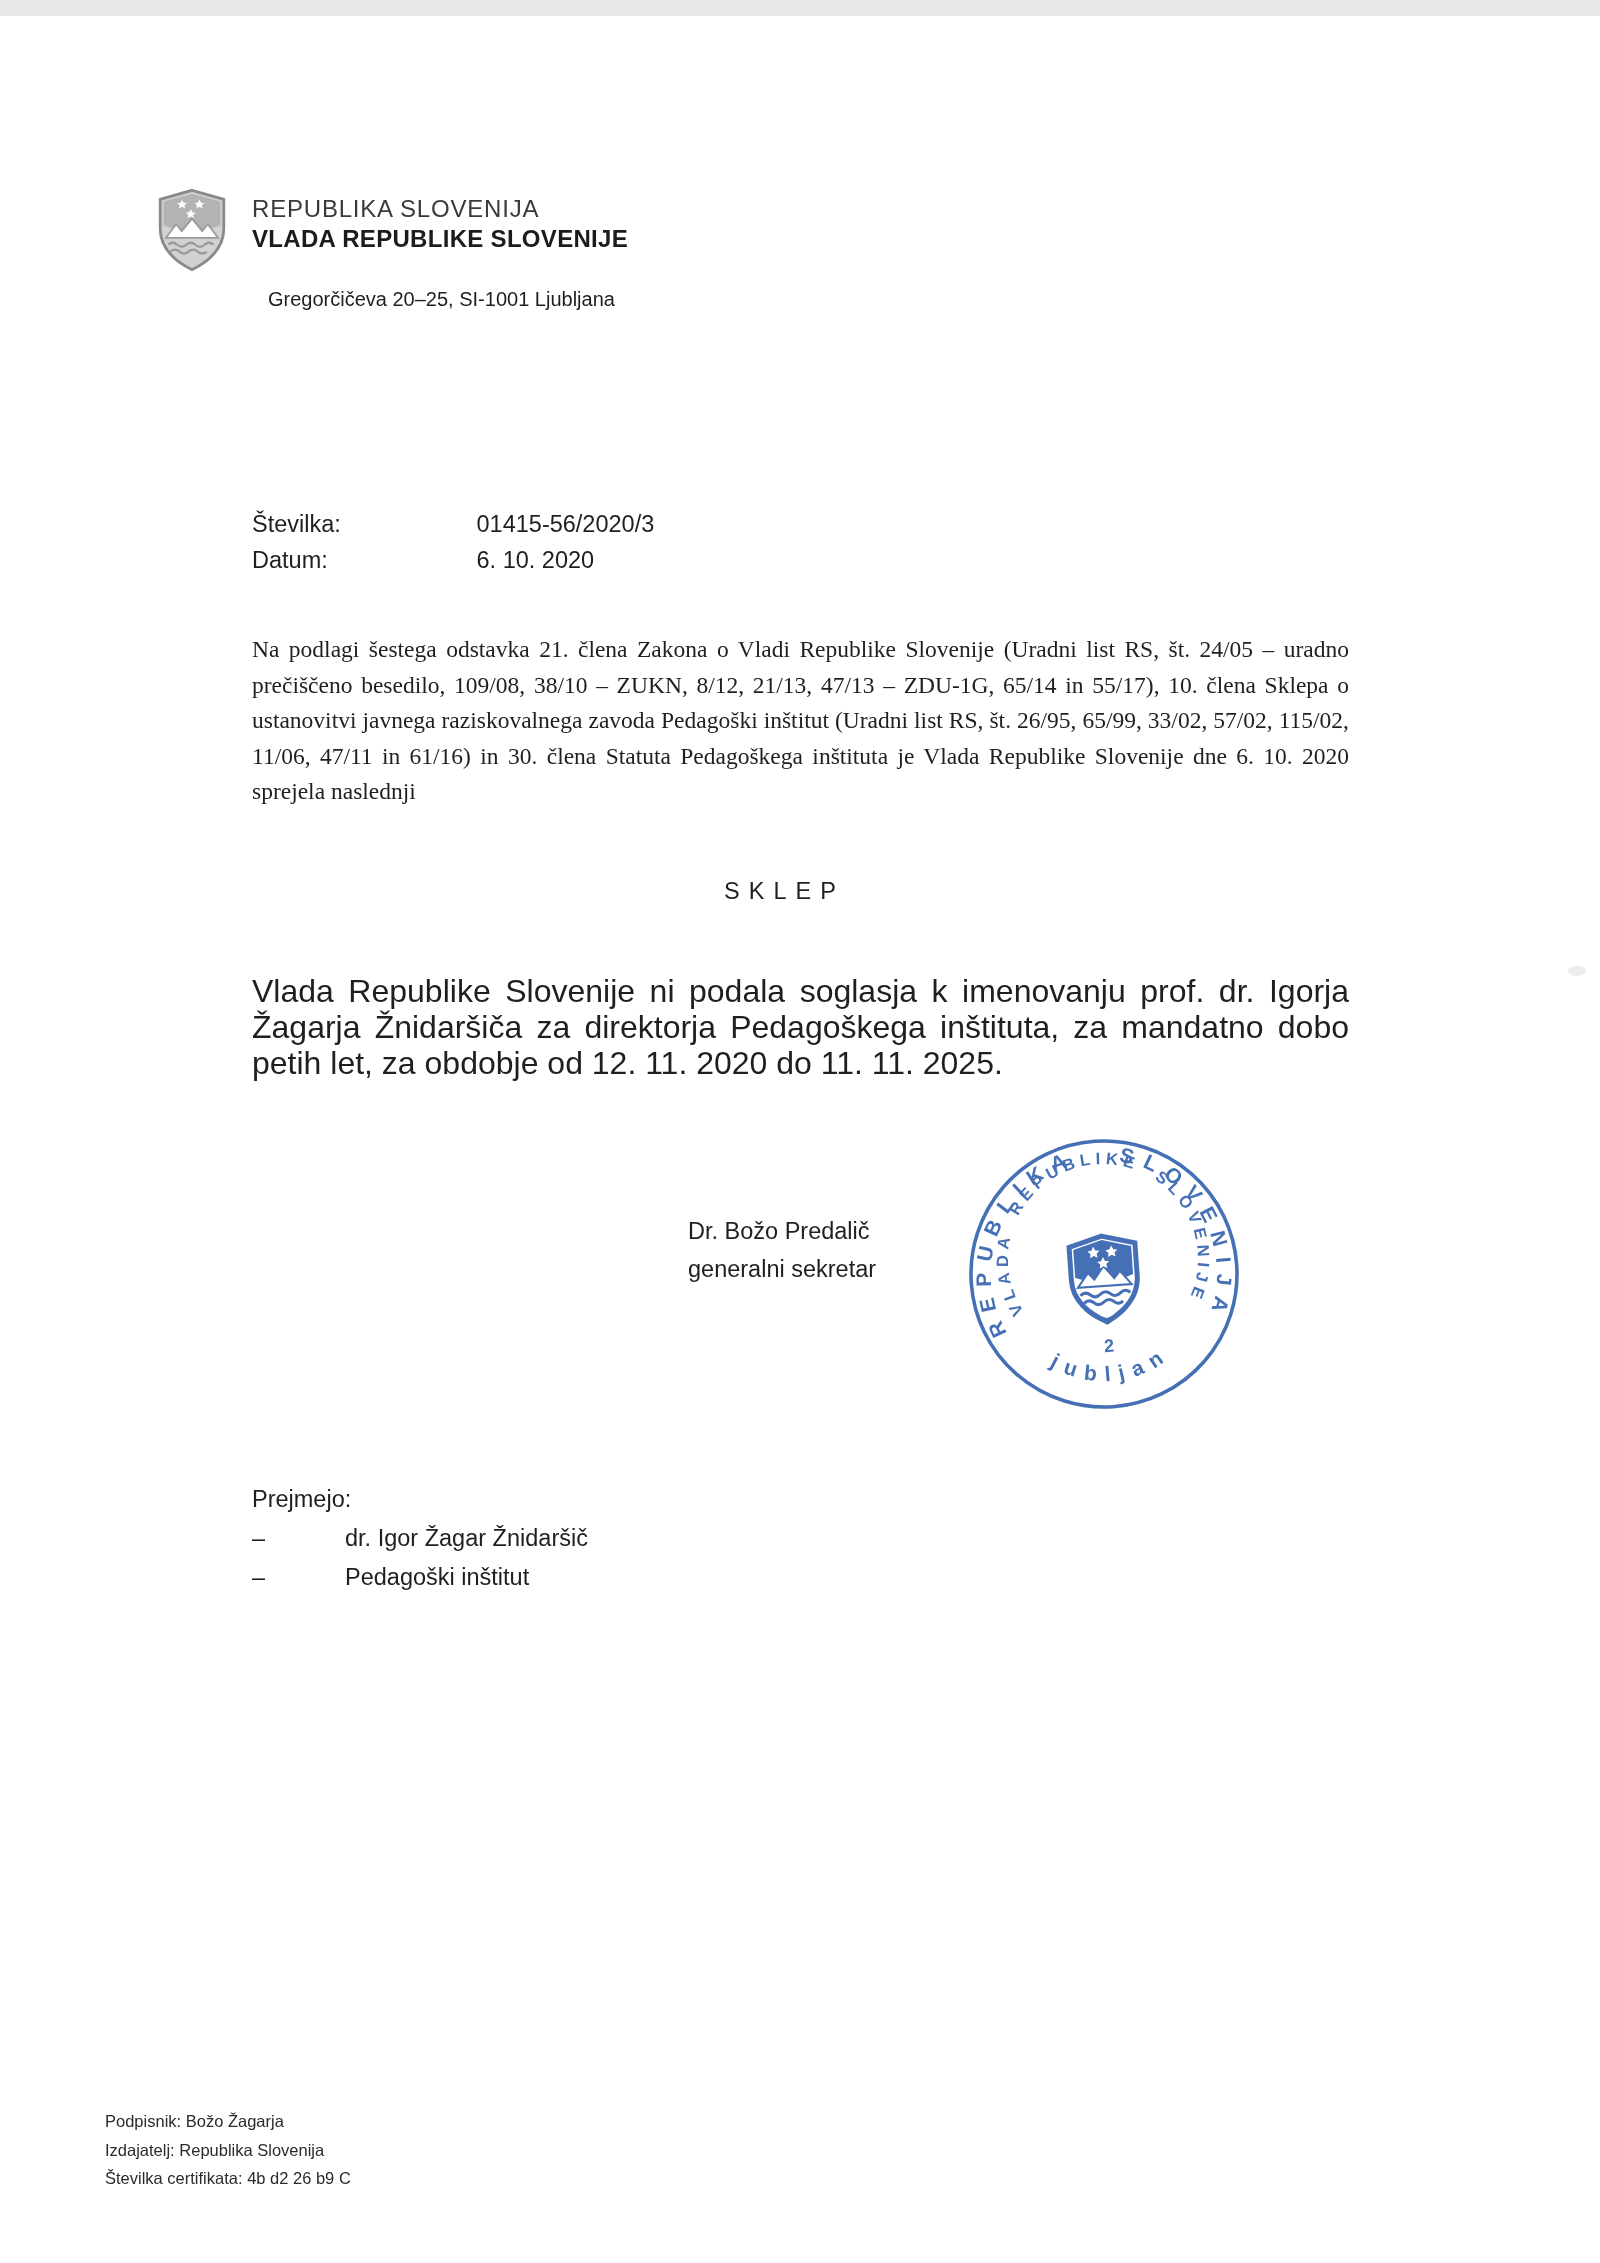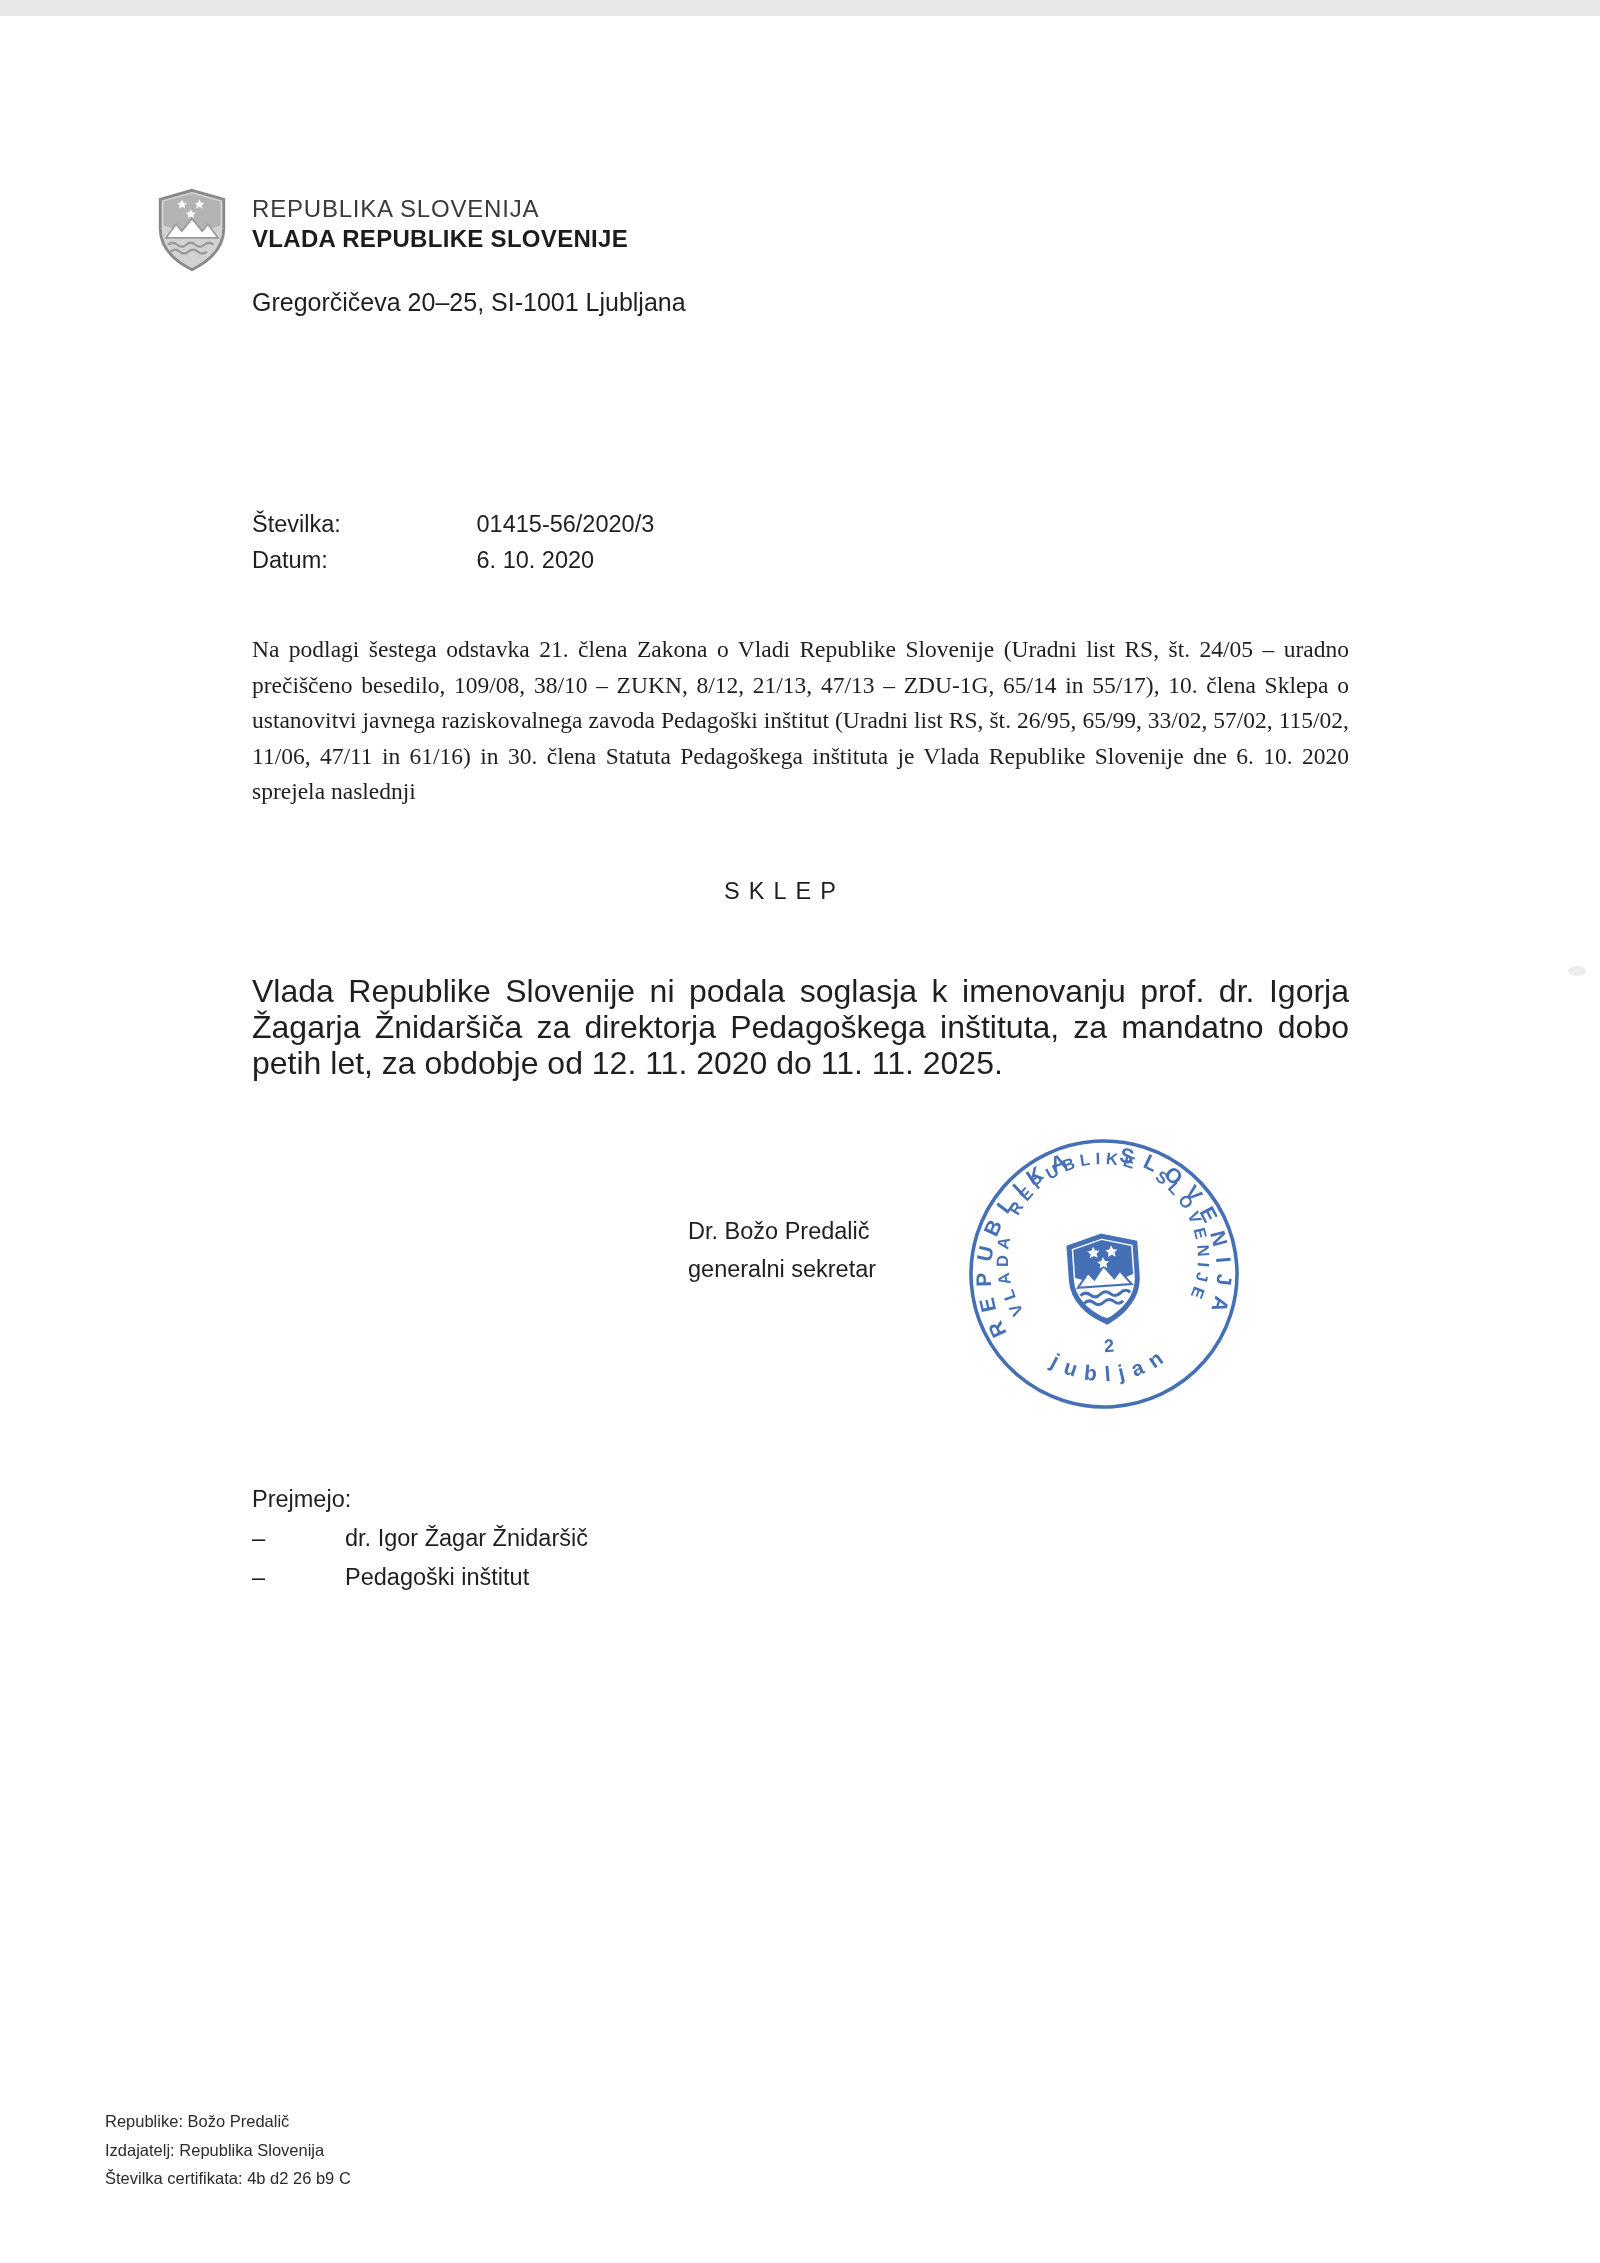--- a/index.html
+++ b/index.html
@@ -12,21 +12,21 @@
     font-family: "Liberation Sans", sans-serif;
     color: #1f1f1f;
     overflow: hidden;
   }
   .abs { position: absolute; }
 
   
   .coa-logo { left: 149px; top: 172px; width: 86px; height: 84px; }
   .org-line1 { left: 252px; top: 179px; font-size: 24px; letter-spacing: 0.8px; color: #3a3a3a; }
   .org-line2 { left: 252px; top: 209px; font-size: 24px; letter-spacing: 0.3px; font-weight: bold; color: #1c1c1c; }
-  .address   { left: 252px; top: 272px; font-size: 25px; }
+  .address   { left: 268px; top: 272px; font-size: 20px; }
   .contact   { left: 905px; top: 272px; font-size: 21px; line-height: 34px; }
 
   
   .ref { left: 252px; top: 490px; font-size: 23.5px; line-height: 36px; }
   .ref .label { display: inline-block; width: 218px; }
 
   
   .para1 { left: 252px; top: 616px; width: 1097px; font-size: 23.5px; line-height: 35.5px; text-align: justify; margin: 0; font-family: Liberation Serif, serif; }
   .sklep { left: 236px; top: 862px; width: 1097px; font-size: 23.5px; letter-spacing: 9px; text-align: center; }
   .para2 { left: 252px; top: 957px; width: 1097px; font-size: 32px; line-height: 36px; text-align: justify; margin: 0; }
@@ -124,19 +124,19 @@
     <div>Prejmejo:</div>
     <div>
       <span class="dash">–</span><span>dr. Igor Žagar Žnidaršič</span>
     </div>
     <div>
       <span class="dash">–</span><span>Pedagoški inštitut</span>
     </div>
   </div>
 
   <div class="abs footer">
-    <div>Republike: Božo Predalič</div>
+    <div>Podpisnik: Božo Žagarja</div>
     <div>Izdajatelj: Republika Slovenija</div>
     <div>Številka certifikata: 4b d2 26 b9 C</div>
   </div>
 
   <div class="abs smudge"></div>
 </div>
 
 </body></html>

